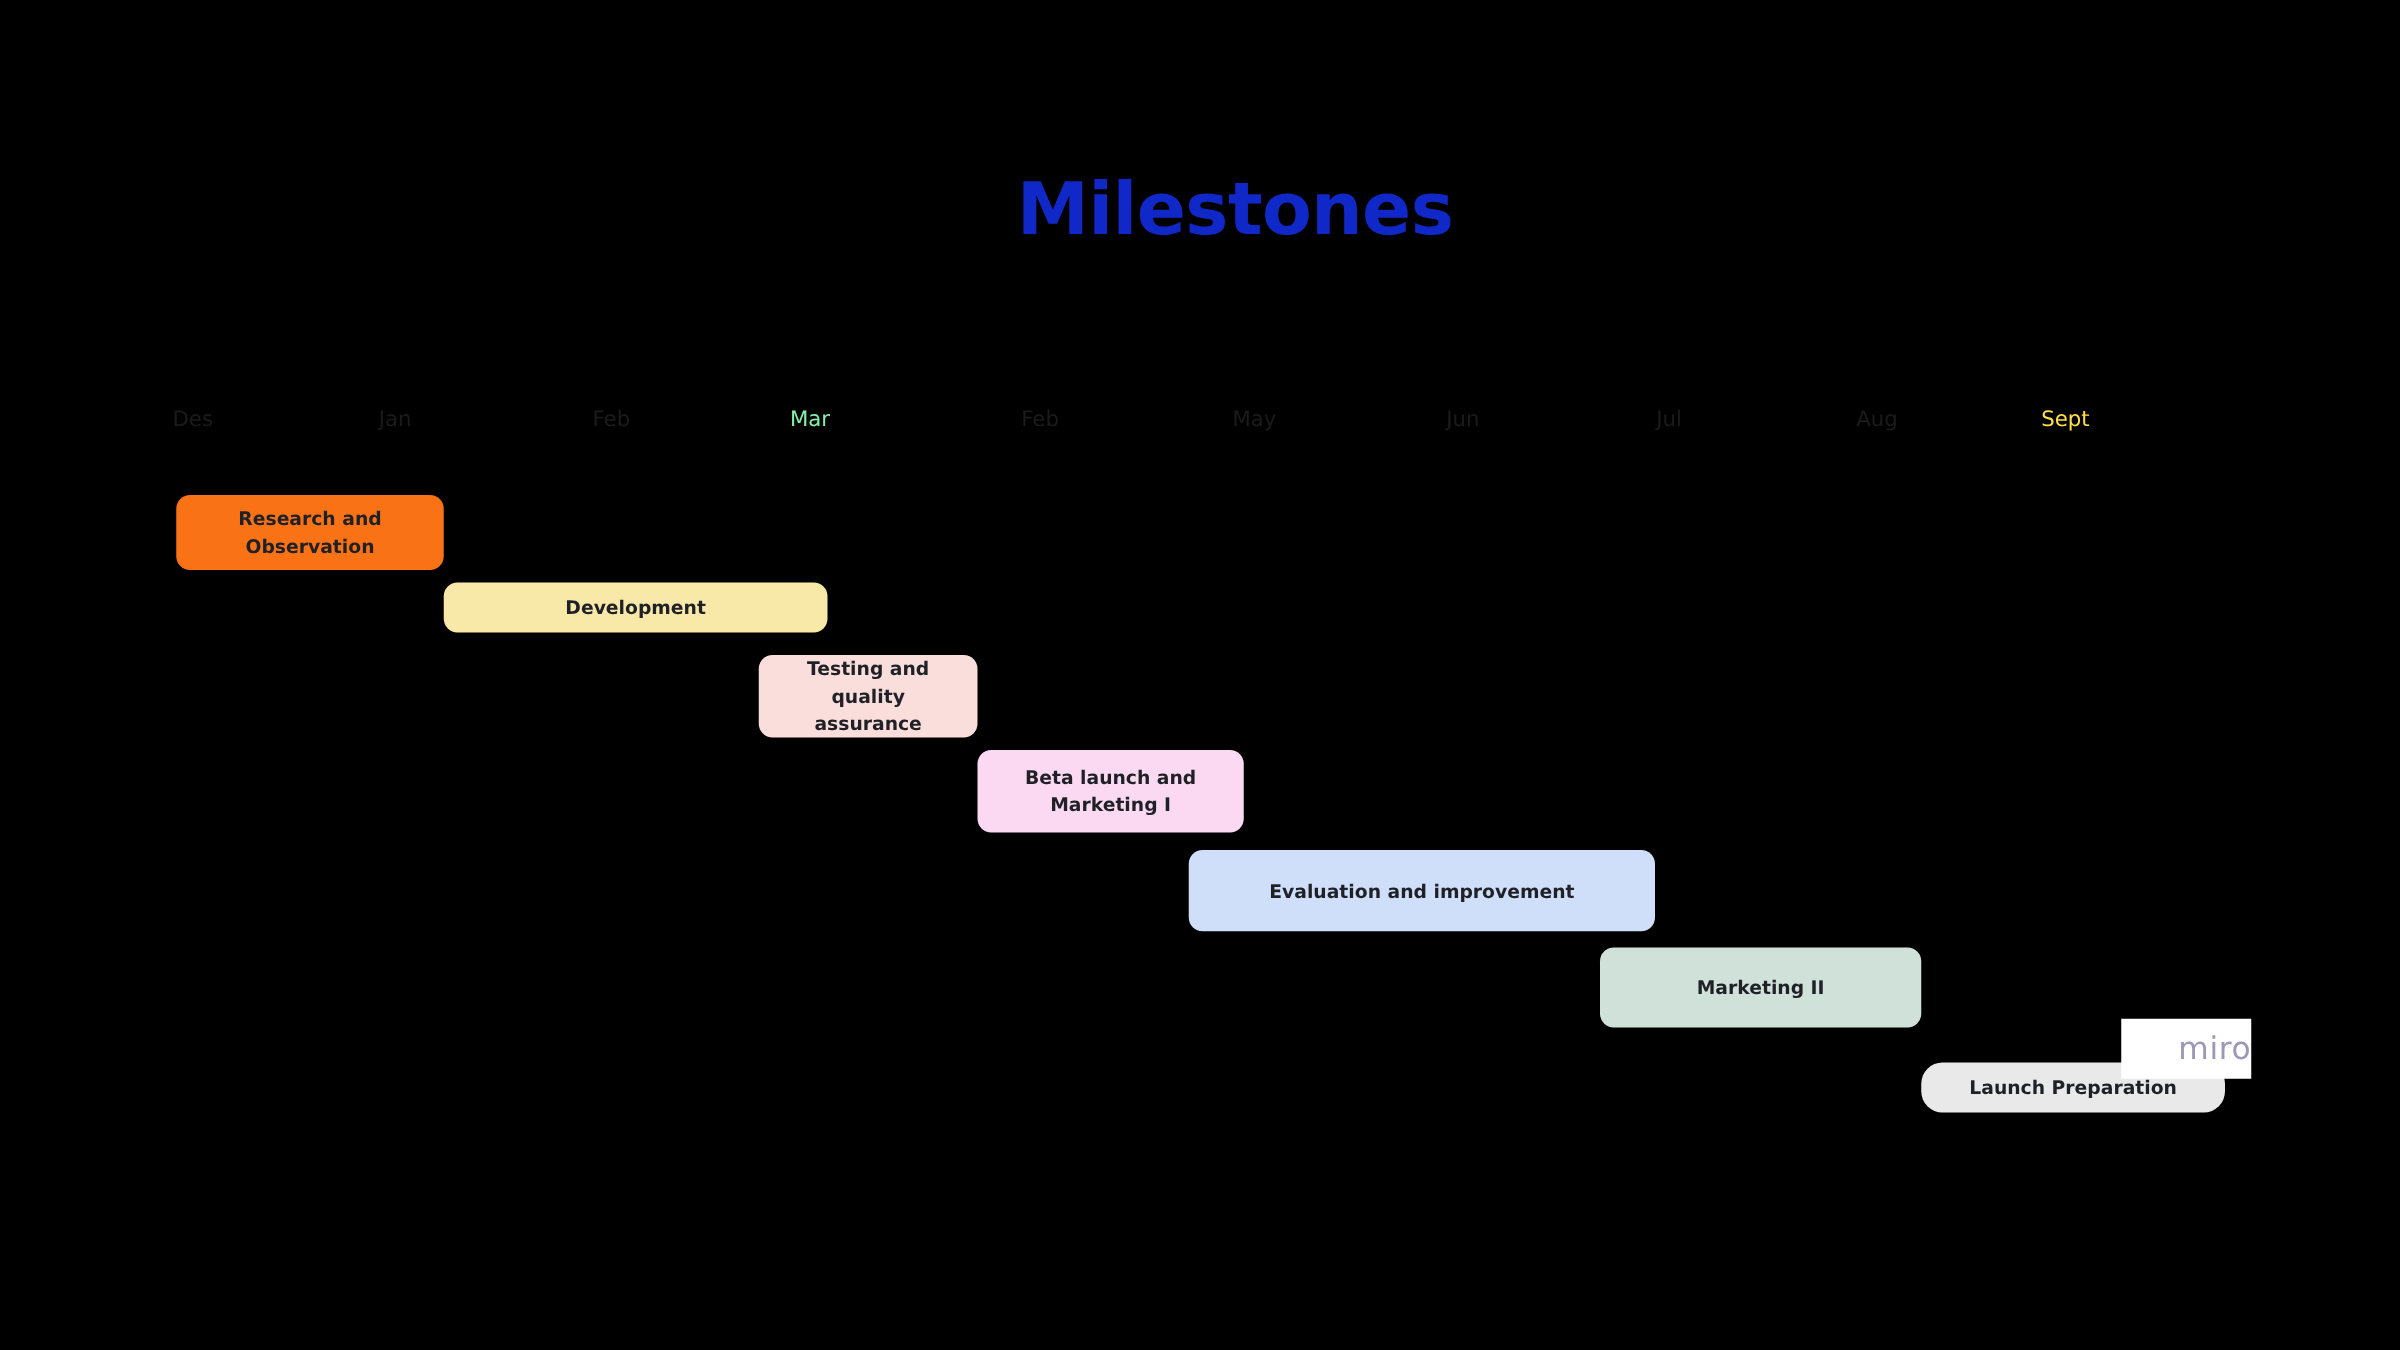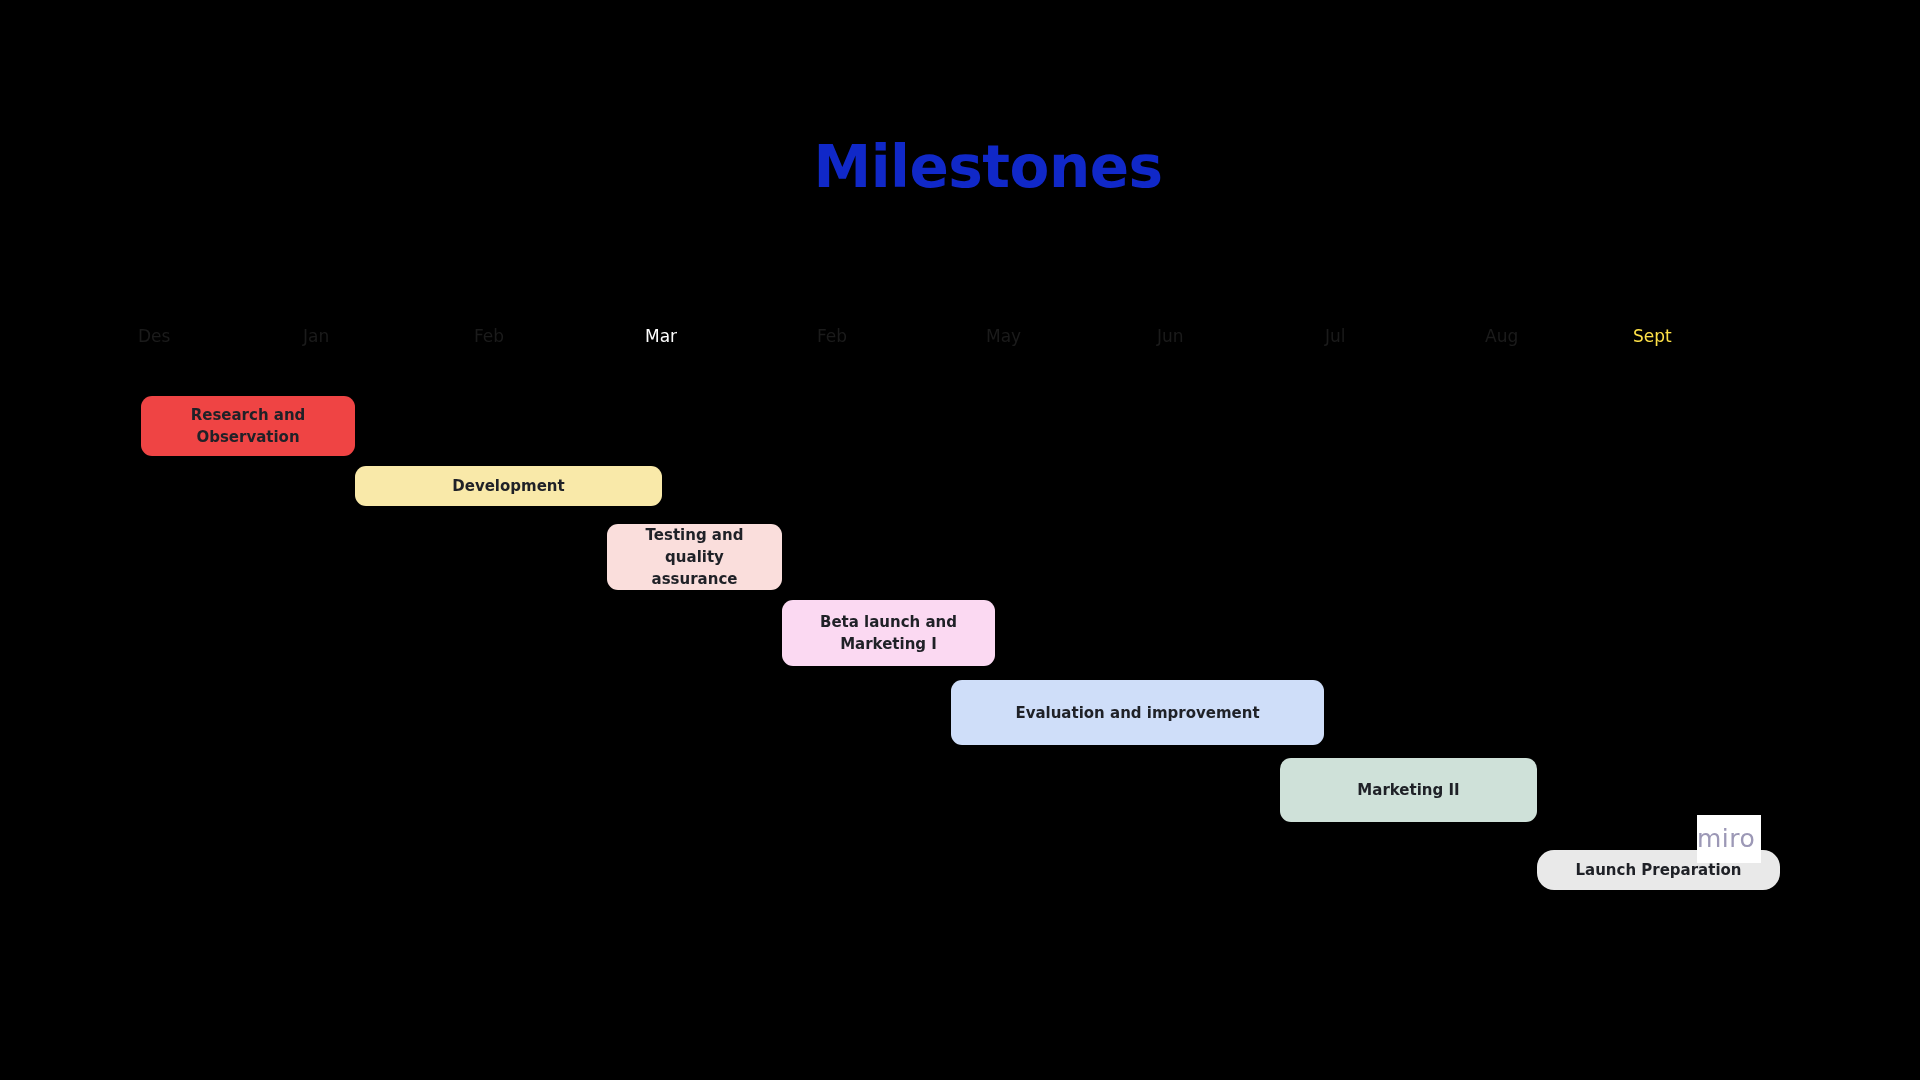--- a/index.html
+++ b/index.html
@@ -73,57 +73,57 @@
     font-weight: 700;
     color: #1f2127;
     white-space: pre-line;
   }
 
   
   .miro-watermark {
     position: absolute;
     left: 1697px;
     top: 815px;
-    width: 64px;
+    width: 104px;
     height: 48px;
     background: #ffffff;
     display: flex;
     align-items: center;
-    justify-content: flex-start;
+    justify-content: flex-end;
   }
   .miro-watermark-text {
     font-size: 25px;
     line-height: 28px;
     font-weight: 400;
     letter-spacing: 0.5px;
     color: #9c98b6;
   }
 </style>
 </head>
 <body>
 
 <div id="board" style="background: rgb(0, 0, 0);">
 
   <div class="board-title" style="color: rgb(16, 40, 200); margin-left: 28px;">Milestones</div>
 
   <div class="timeline-axis">
       <div class="month-label" style="left: 138px; color: rgb(27, 27, 27);">Des</div>
       <div class="month-label" style="left: 303px; color: rgb(27, 27, 27);">Jan</div>
       <div class="month-label" style="left: 474px; color: rgb(27, 27, 27);">Feb</div>
-      <div class="month-label" style="left: 645px; color: #ffffff;">Mar</div>
+      <div class="month-label" style="left: 632px; color: #86efac;">Mar</div>
       <div class="month-label" style="left: 817px; color: rgb(27, 27, 27);">Feb</div>
       <div class="month-label" style="left: 986px; color: rgb(27, 27, 27);">May</div>
       <div class="month-label" style="left: 1157px; color: rgb(27, 27, 27);">Jun</div>
       <div class="month-label" style="left: 1325px; color: rgb(27, 27, 27);">Jul</div>
       <div class="month-label" style="left: 1485px; color: rgb(27, 27, 27);">Aug</div>
       <div class="month-label" style="left: 1633px; color: #fde047;">Sept</div>
     </div>
 
   <div class="gantt-layer">
-      <div class="gantt-bar" style="left: 141px; top: 396px; width: 214px; height: 60px; background: #ef4444;">
+      <div class="gantt-bar" style="left: 141px; top: 396px; width: 214px; height: 60px; background: #f97316;">
         <span class="gantt-bar-label">Research and
 Observation</span>
       </div>
       <div class="gantt-bar" style="left: 355px; top: 466px; width: 307px; height: 40px; background: rgb(249, 233, 169);">
         <span class="gantt-bar-label">Development</span>
       </div>
       <div class="gantt-bar" style="left: 607px; top: 524px; width: 175px; height: 66px; background: rgb(250, 222, 220);">
         <span class="gantt-bar-label">Testing and quality
 assurance</span>
       </div>

